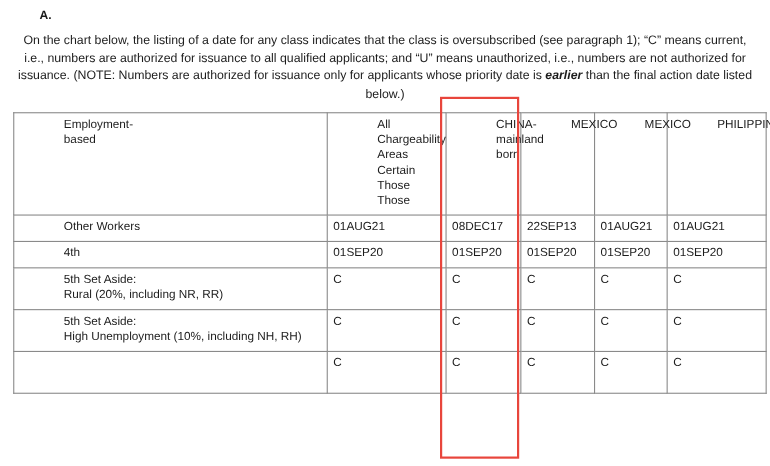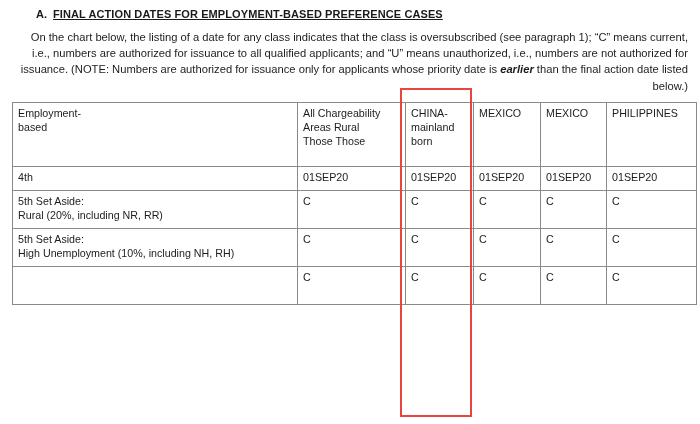--- a/index.html
+++ b/index.html
@@ -36,21 +36,21 @@
     font-weight: bold;
     color: #1a1a1a;
     text-decoration: underline;
     letter-spacing: 0.1px;
   }
   .intro {
     margin: 9px 4px 8px 4px;
     font-size: 11.2px;
     line-height: 1.45;
     color: #1c1c1c;
-    text-align: right;
+    text-align: center;
   }
   .intro em {
     font-style: italic;
     font-weight: bold;
   }
   table.fad {
     border-collapse: collapse;
     width: 684px;
     margin: 0 4px;
     table-layout: fixed;
@@ -68,39 +68,38 @@
   table.fad thead th {
     height: 54px;
     vertical-align: top;
   }
   col.c0 { width: 285px; }
   col.c1 { width: 108px; }
   col.c2 { width: 68px; }
   col.c3 { width: 67px; }
   col.c4 { width: 66px; }
   col.c5 { width: 90px; }
-  .hdr-line { display: block; }
+  .hdr-line { display: block; margin-left: 40px; }
   .row-2line td {
     height: 28px;
   }
   .highlight-box {
     position: absolute;
     border: 2px solid #e8453c;
     box-sizing: border-box;
     pointer-events: none;
   }
 </style>
 </head>
 <body>
 
 <div class="page">
 
   <div class="heading">
     <span class="letter">A.</span>
-    <span class="title">FINAL ACTION DATES FOR EMPLOYMENT-BASED PREFERENCE CASES</span>
   </div>
 
   <p class="intro"><span>On the chart below, the listing of a date for any class indicates that the class is oversubscribed (see paragraph 1); “C” means current, i.e., numbers are authorized for issuance to all qualified applicants; and “U” means unauthorized, i.e., numbers are not authorized for issuance. (NOTE: Numbers are authorized for issuance only for applicants whose priority date is </span><em>earlier</em><span> than the final action date listed below.)</span></p>
 
   <table class="fad">
     <colgroup>
       <col class="c0">
         <col class="c1">
         <col class="c2">
         <col class="c3">
@@ -108,40 +107,50 @@
         <col class="c5">
     </colgroup>
     <thead>
       <tr>
         <th>
           <span class="hdr-line">Employment-</span>
           <span class="hdr-line">based</span>
         </th>
         <th>
           <span class="hdr-line">All Chargeability</span>
-          <span class="hdr-line">Areas Rural</span>
+          <span class="hdr-line">Areas Certain</span>
           <span class="hdr-line">Those Those</span>
         </th>
         <th>
           <span class="hdr-line">CHINA-</span>
           <span class="hdr-line">mainland</span>
           <span class="hdr-line">born</span>
         </th>
         <th>
           <span class="hdr-line">MEXICO</span>
         </th>
         <th>
           <span class="hdr-line">MEXICO</span>
         </th>
         <th>
           <span class="hdr-line">PHILIPPINES</span>
         </th>
       </tr>
     </thead>
     <tbody>
+      <tr>
+        <td>
+            <span class="hdr-line">Other Workers</span>
+          </td>
+        <td>01AUG21</td>
+        <td>08DEC17</td>
+        <td>22SEP13</td>
+        <td>01AUG21</td>
+        <td>01AUG21</td>
+      </tr>
       <tr>
         <td>
             <span class="hdr-line">4th</span>
           </td>
         <td>01SEP20</td>
         <td>01SEP20</td>
         <td>01SEP20</td>
         <td>01SEP20</td>
         <td>01SEP20</td>
       </tr>

